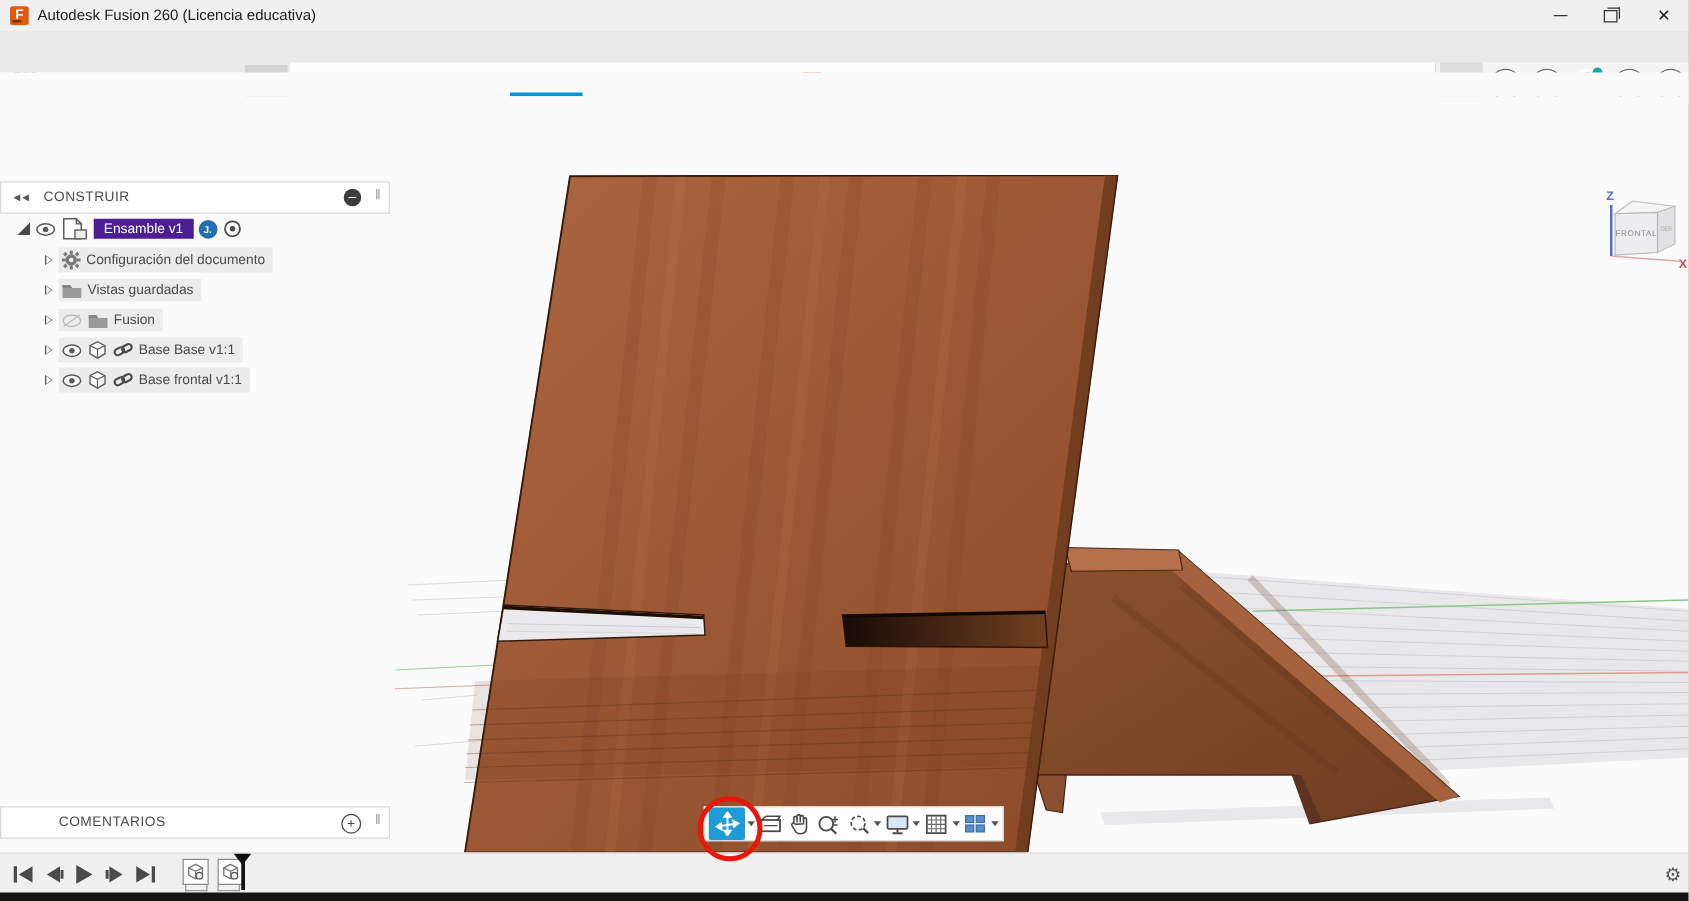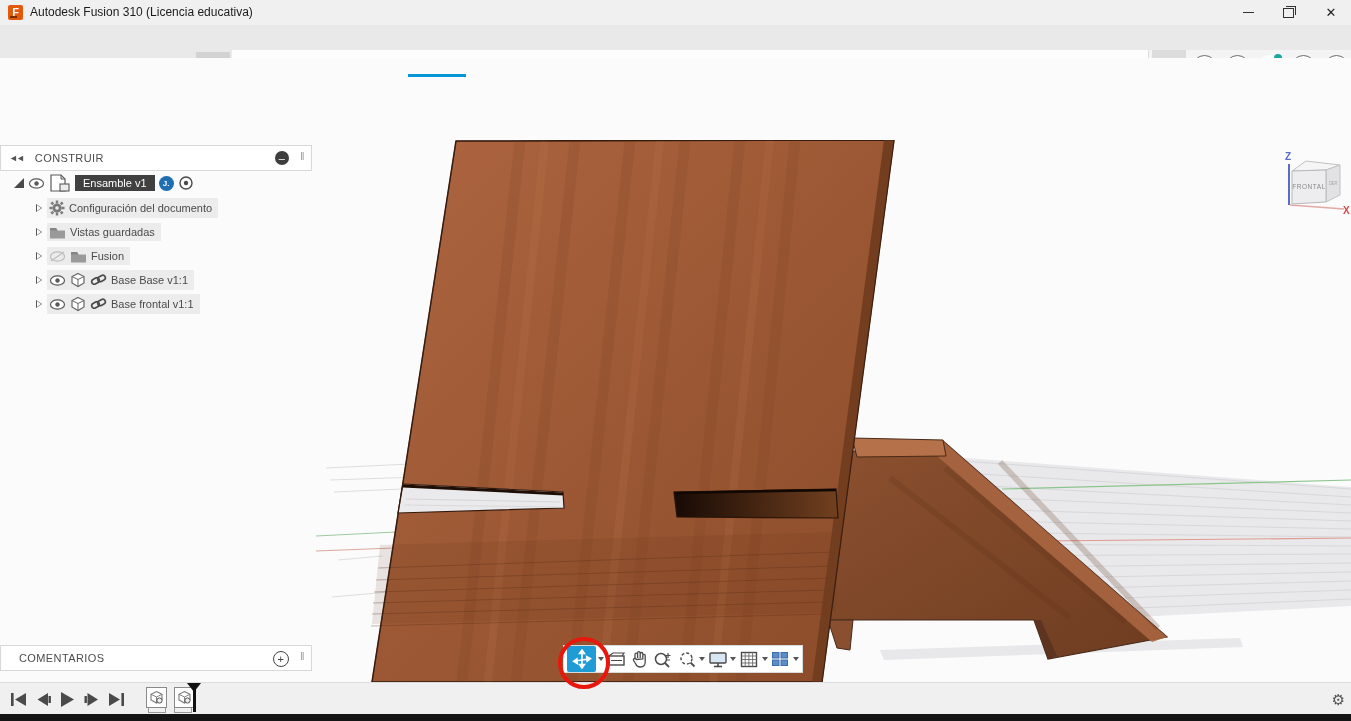--- a/index.html
+++ b/index.html
@@ -52,21 +52,21 @@
   .hdr-left{margin-left:8px;color:#555;font-size:9px;letter-spacing:-2px;}
   .hdr-title{margin-left:12px;}
   .hdr-btn{position:absolute;right:22px;top:5px;width:14px;height:14px;border-radius:50%;background:#3d3d3d;color:#fff;display:flex;align-items:center;justify-content:center;font-size:11px;line-height:11px;}
   .hdr-grip{position:absolute;right:6px;top:4px;color:#999;font-size:11px;}
   .trow{position:absolute;left:14px;height:22px;display:flex;align-items:center;gap:4px;font-size:11px;color:#4a4a4a;}
   .trow .bgr{background:#ececec;display:flex;align-items:center;gap:4px;padding:2px 6px 2px 2px;}
   .tri-outline{width:7px;height:9px;position:relative;}
   .tri-outline:after{content:"";position:absolute;left:0;top:0;width:0;height:0;border-top:4.5px solid transparent;border-bottom:4.5px solid transparent;border-left:6.5px solid #555;}
   .tri-outline:before{content:"";position:absolute;left:1px;top:1.5px;width:0;height:0;border-top:3px solid transparent;border-bottom:3px solid transparent;border-left:4.5px solid #fbfbfb;z-index:1;}
   .tri-exp{width:0;height:0;border-left:10px solid transparent;border-bottom:10px solid #4a4a4a;}
-  #root-label{background:#404040;color:#fff;padding:2px 8px;font-size:11px;}
+  #root-label{background:#4c1d95;color:#fff;padding:2px 8px;font-size:11px;}
   #root-badge{width:15px;height:15px;border-radius:50%;background:#1f6fb2;color:#fff;font-size:8px;display:flex;align-items:center;justify-content:center;font-weight:bold;}
   .ico14 svg{display:block;}
   
   #viewcube{left:1280px;top:148px;width:72px;height:68px;}
   
   #navbar{left:563px;top:645px;width:240px;height:28px;background:#fff;border:1px solid #dadada;display:flex;align-items:center;padding:0 3px;gap:2px;box-sizing:border-box;}
   .nbtn{display:flex;align-items:center;justify-content:center;width:22px;height:24px;}
   #orbit-btn{width:30px;height:26px;background:#1f9bd6;border-radius:2px;}
   .nbtn svg{display:block;}
   #red-ring{left:558px;top:637px;width:44px;height:44px;border:4px solid #e8170c;border-radius:50%;background:transparent;z-index:30;}
@@ -84,21 +84,21 @@
   #darkstrip{left:0;top:714px;width:1351px;height:7px;background:#141414;}
   .lbl{white-space:nowrap;}
 </style>
 </head>
 <body>
 
 <div id="stage">
 
   <div class="abs" id="titlebar">
     <div class="abs" id="fusion-logo">F</div>
-    <div class="abs" id="win-title">Autodesk Fusion 310 (Licencia educativa)</div>
+    <div class="abs" id="win-title">Autodesk Fusion 260 (Licencia educativa)</div>
     <div class="abs winbtn" id="btn-min">
         <i></i>
       </div>
     <div class="abs winbtn" id="btn-max">
         <i></i>
       </div>
     <div class="abs winbtn" id="btn-close">
         <i>✕</i>
       </div>
   </div>
@@ -596,21 +596,21 @@
               <rect x="1.5" y="5.5" width="8" height="5" rx="2.5" transform="rotate(-28 5.5 8)"></rect>
               <rect x="7.5" y="3" width="8" height="5" rx="2.5" transform="rotate(-28 11.5 5.5)"></rect>
             </g>
           </svg>
       </span>
       <span>Base frontal v1:1</span>
     </span>
   </div>
 
   <div class="abs" id="com-header">
-    <span class="hdr-title" style="margin-left:18px">COMENTARIOS</span>
+    <span class="hdr-title" style="margin-left:46px">COMENTARIOS</span>
     <span class="hdr-btn" style="background:#fff;border:1.4px solid #444;color:#444">+</span>
     <span class="hdr-grip">‖</span>
   </div>
 
   <div class="abs" id="navbar">
     <span class="nbtn" id="orbit-btn">
       <svg width="20" height="20">
           <g stroke="#fff" stroke-width="1.6" fill="#fff">
         <line x1="10" y1="3" x2="10" y2="17"></line>
             <line x1="3" y1="12" x2="17" y2="10"></line>

